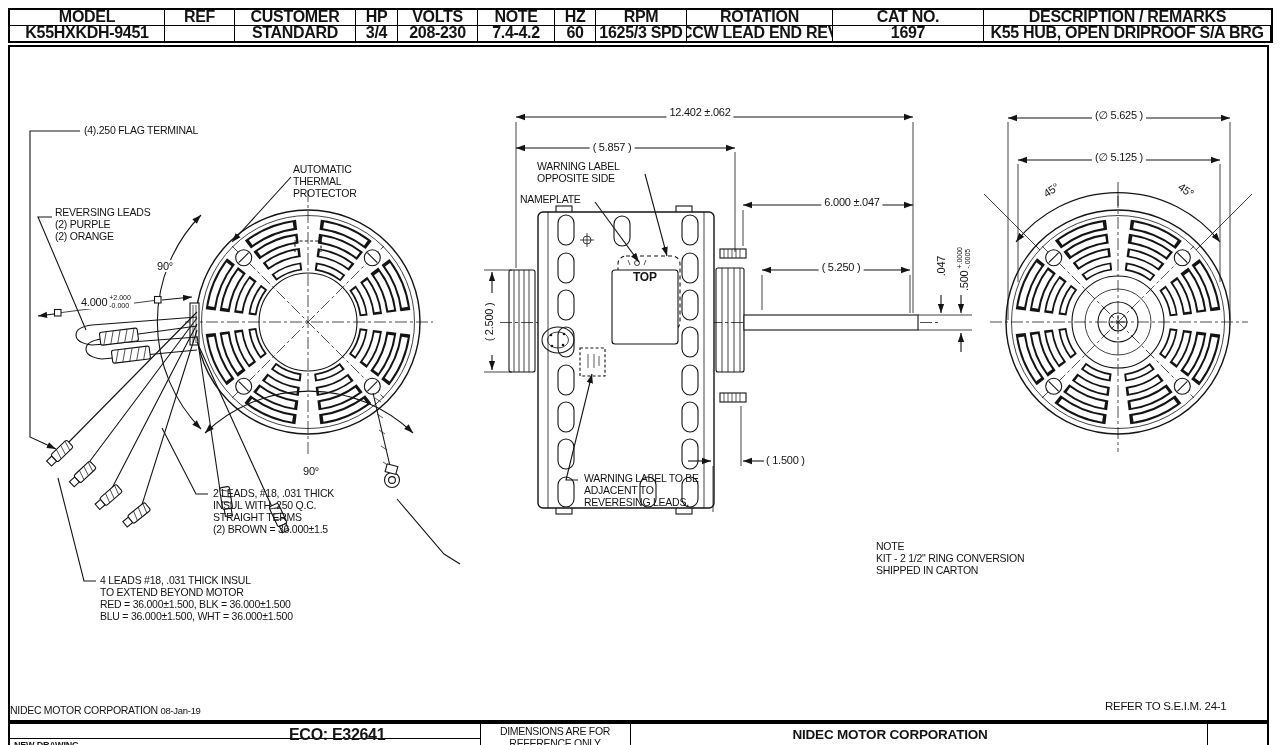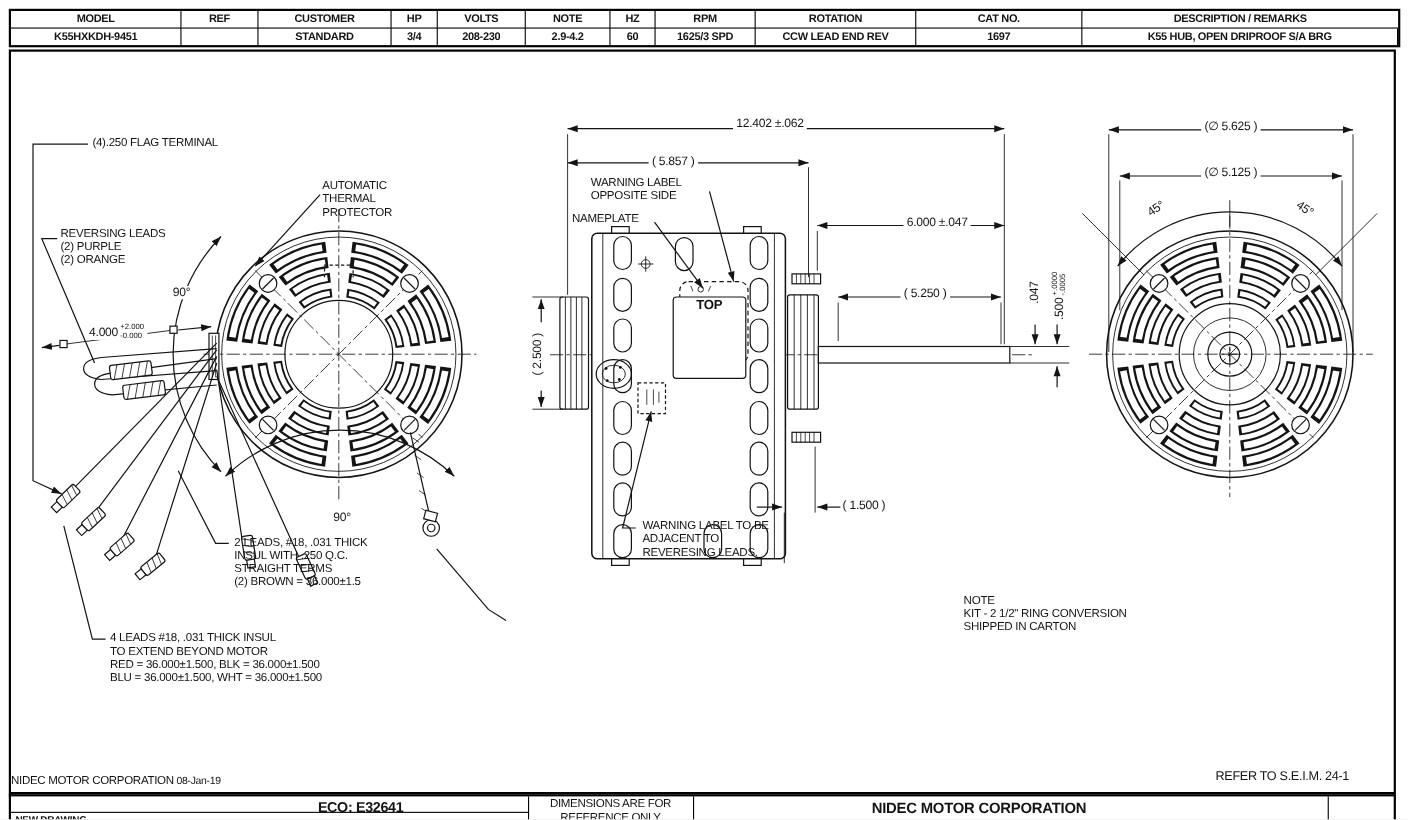--- a/index.html
+++ b/index.html
@@ -1,21 +1,21 @@
 <!DOCTYPE html>
 <html><head>
 <meta charset="utf-8">
 <style>
   html,body{margin:0;padding:0;background:#e8e8e8;}
   #sheet{position:relative;width:1280px;height:745px;background:#ffffff;overflow:hidden;
          font-family:"Liberation Sans",sans-serif;color:#141414;}
   
   #spec{position:absolute;left:8px;top:8px;width:1261px;height:31px;border:2px solid #000;
         display:grid;grid-template-columns:155px 70px 121px 42px 80px 77px 41px 91px 146px 151px 1fr;
-        grid-template-rows:1fr 1fr;font-weight:700;font-size:10px;letter-spacing:-0.3px;}
+        grid-template-rows:1fr 1fr;font-weight:700;font-size:16px;letter-spacing:-0.3px;}
   #spec>div{display:flex;align-items:center;justify-content:center;border-right:1.2px solid #000;
         white-space:nowrap;overflow:hidden;}
   #spec>div.hc{border-bottom:1.6px solid #000;}
   #spec>div.lastc{border-right:none;}
   
   #frame{position:absolute;left:8px;top:45px;width:1257px;height:673px;border:2px solid #000;}
   
   .ann{position:absolute;font-size:10.5px;line-height:12px;letter-spacing:-0.25px;
        white-space:pre-line;}
   .ctr{transform:translate(-50%,-50%);white-space:nowrap;}
@@ -54,21 +54,21 @@
     <div class="hc">HZ</div>
     <div class="hc">RPM</div>
     <div class="hc">ROTATION</div>
     <div class="hc">CAT NO.</div>
     <div class="hc lastc">DESCRIPTION / REMARKS</div>
     <div>K55HXKDH-9451</div>
     <div></div>
     <div>STANDARD</div>
     <div>3/4</div>
     <div>208-230</div>
-    <div>2.9-4.2</div>
+    <div>7.4-4.2</div>
     <div>60</div>
     <div>1625/3 SPD</div>
     <div>CCW LEAD END REV</div>
     <div>1697</div>
     <div>K55 HUB, OPEN DRIPROOF S/A BRG</div>
   </div>
 
   <div id="frame"></div>
 
   <svg width="1280" height="745" viewBox="0 0 1280 745">
@@ -306,20 +306,20 @@
     <span style="font-size:9.5px;">08-Jan-19</span>
   </div>
   <div class="f-abs" style="left:1105px;top:700px;font-size:11.5px;letter-spacing:-0.3px;">REFER TO S.E.I.M. 24-1</div>
 
   <div id="strip">
     <div class="sv" style="left:470px;"></div>
     <div class="sv" style="left:620px;"></div>
     <div class="sv" style="left:1197px;"></div>
     <div class="sh"></div>
     <div class="f-abs" style="left:124px;top:2px;font-weight:700;font-size:10.5px;letter-spacing:-0.3px;margin-top:22px;">REVISION RECORD FOR:</div>
-    <div class="f-abs" style="left:279px;top:2px;font-weight:700;font-size:13px;letter-spacing:-0.3px;">ECO: E32641</div>
+    <div class="f-abs" style="left:279px;top:2px;font-weight:700;font-size:16px;letter-spacing:-0.3px;">ECO: E32641</div>
     <div class="f-abs" style="left:4px;top:16px;font-weight:700;font-size:9px;letter-spacing:-0.2px;">NEW DRAWING</div>
     <div class="f-abs" style="left:545px;top:2px;transform:translateX(-50%);font-size:10.5px;line-height:11.5px;text-align:center;white-space:pre-line;letter-spacing:-0.3px;">DIMENSIONS ARE FOR
 REFERENCE ONLY</div>
     <div class="f-abs" style="left:880px;top:3px;transform:translateX(-50%);font-weight:700;font-size:13.5px;letter-spacing:-0.2px;">NIDEC MOTOR CORPORATION</div>
   </div>
 
 </div>
 
 </body></html>

